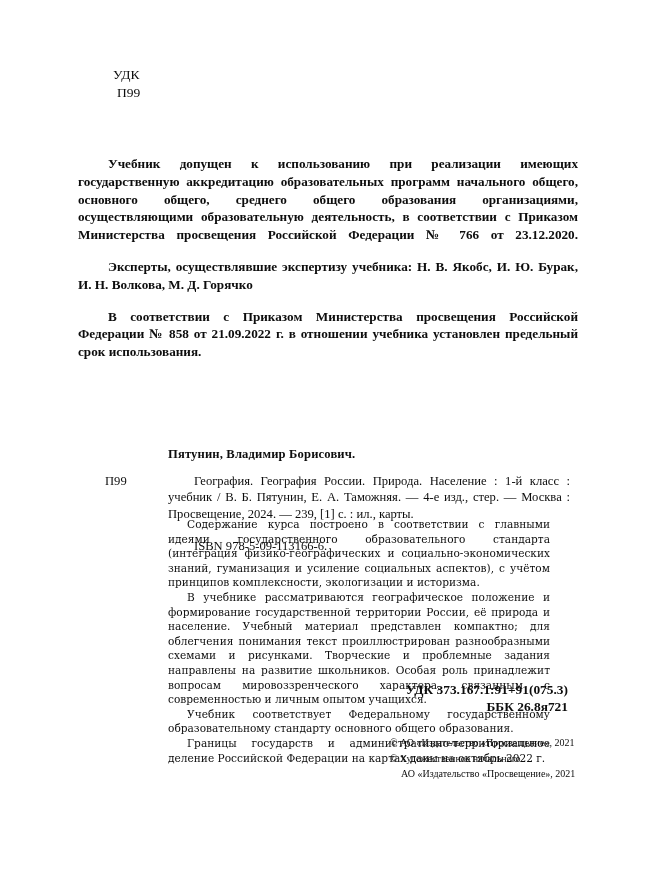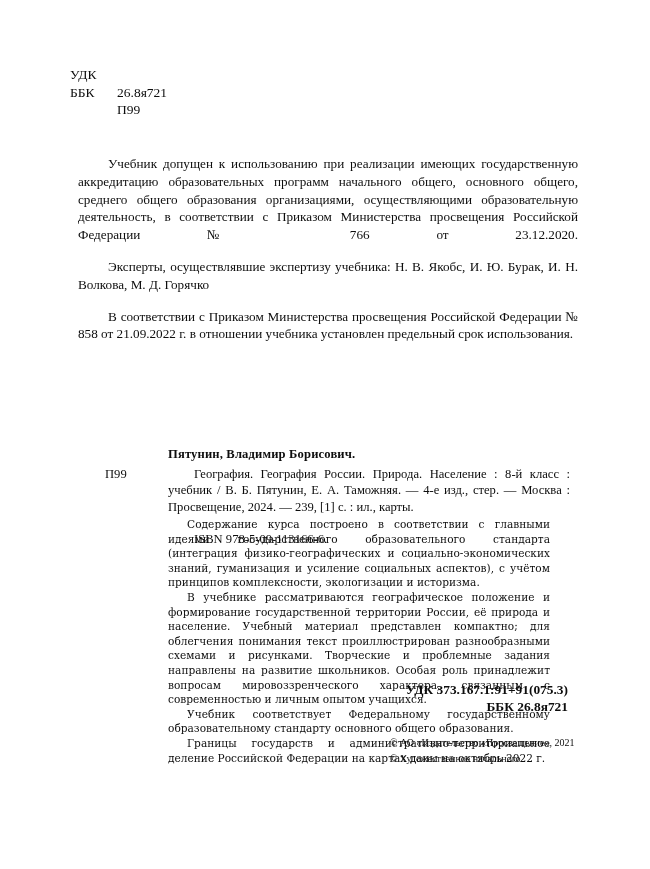--- a/index.html
+++ b/index.html
@@ -27,39 +27,41 @@
   .class-block {
     position: absolute;
     left: 70px;
     top: 66px;
     font-size: 13.5px;
     line-height: 17.5px;
   }
   .class-row {
     display: flex;
     white-space: nowrap;
+    margin-left: 43px;
   }
   .class-key {
     width: 47px;
     flex: 0 0 47px;
   }
   .class-val { }
   .class-code {
     margin-left: 47px;
   }
 
   
   .approval {
     position: absolute;
     left: 78px;
     top: 155px;
     width: 500px;
     font-size: 13.2px;
     line-height: 17.8px;
     text-align: justify;
+    font-weight: bold;
   }
   .approval p {
     margin: 0 0 14px 0;
     text-indent: 30px;
   }
   .approval p:last-child {
     margin-bottom: 16px;
   }
   .approval p.j-last-center {
     text-align-last: justify;
@@ -70,21 +72,21 @@
     position: absolute;
     left: 105px;
     top: 446px;
     width: 465px;
     font-size: 12.6px;
     line-height: 16.2px;
   }
   .record-author {
     font-weight: bold;
     margin-left: 63px;
-    margin-bottom: 4px;
+    margin-bottom: 11px;
     letter-spacing: 0.15px;
   }
   .record-body {
     position: relative;
     padding-left: 63px;
     text-align: justify;
   }
   .record-sign {
     position: absolute;
     left: 0;
@@ -158,53 +160,50 @@
 </style>
 </head>
 <body>
 
 <div class="page">
 
   <div class="class-block">
     <div class="class-row">
       <span class="class-key">УДК</span>
     </div>
-    <div class="class-row">
-      <span class="class-key">ББК</span>
-      <span class="class-val">26.8я721</span>
-    </div>
     <div class="class-code">П99</div>
   </div>
 
   <div class="approval">
     <p class="j-last-center">Учебник допущен к использованию при реализации имеющих государственную аккредитацию образовательных программ начального общего, основного общего, среднего общего образования организациями, осуществляющими образовательную деятельность, в соответствии с Приказом Министерства просвещения Российской Федерации № 766 от 23.12.2020.</p>
     <p>Эксперты, осуществлявшие экспертизу учебника: Н. В. Якобс, И. Ю. Бурак, И. Н. Волкова, М. Д. Горячко</p>
     <p>В соответствии с Приказом Министерства просвещения Российской Федерации № 858 от 21.09.2022 г. в отношении учебника установлен предельный срок использования.</p>
   </div>
 
   <div class="record">
     <div class="record-author">Пятунин, Владимир Борисович.</div>
     <div class="record-body">
       <span class="record-sign">П99</span>
-      <div class="record-desc">География. География России. Природа. Население : 8-й класс : учебник / В. Б. Пятунин, Е. А. Таможняя. — 4-е изд., стер. — Москва : Просвещение, 2024. — 239, [1] с. : ил., карты.</div>
+      <div class="record-desc">География. География России. Природа. Население : 1-й класс : учебник / В. Б. Пятунин, Е. А. Таможняя. — 4-е изд., стер. — Москва : Просвещение, 2024. — 239, [1] с. : ил., карты.</div>
     </div>
     <div class="record-isbn">ISBN 978-5-09-113166-6.</div>
   </div>
 
   <div class="annotation">
     <p>Содержание курса построено в соответствии с главными идеями государственного образовательного стандарта (интеграция физико-географических и социально-экономических знаний, гуманизация и усиление социальных аспектов), с учётом принципов комплексности, экологизации и историзма.</p>
     <p>В учебнике рассматриваются географическое положение и формирование государственной территории России, её природа и население. Учебный материал представлен компактно; для облегчения понимания текст проиллюстрирован разнообразными схемами и рисунками. Творческие и проблемные задания направлены на развитие школьников. Особая роль принадлежит вопросам мировоззренческого характера, связанным с современностью и личным опытом учащихся.</p>
     <p>Учебник соответствует Федеральному государственному образовательному стандарту основного общего образования.</p>
     <p>Границы государств и административно-территориальное деление Российской Федерации на картах даны на октябрь 2022 г.</p>
   </div>
 
   <div class="class-repeat">
     <div>УДК 373.167.1:91+91(075.3)</div>
     <div>ББК 26.8я721</div>
   </div>
 
 
   <div class="copyright">
     <div>© АО «Издательство «Просвещение», 2021</div>
     <div>© Художественное начального.</div>
+    <div class="indent">АО «Издательство «Просвещение», 2021</div>
   </div>
 
 </div>
 
 </body></html>

